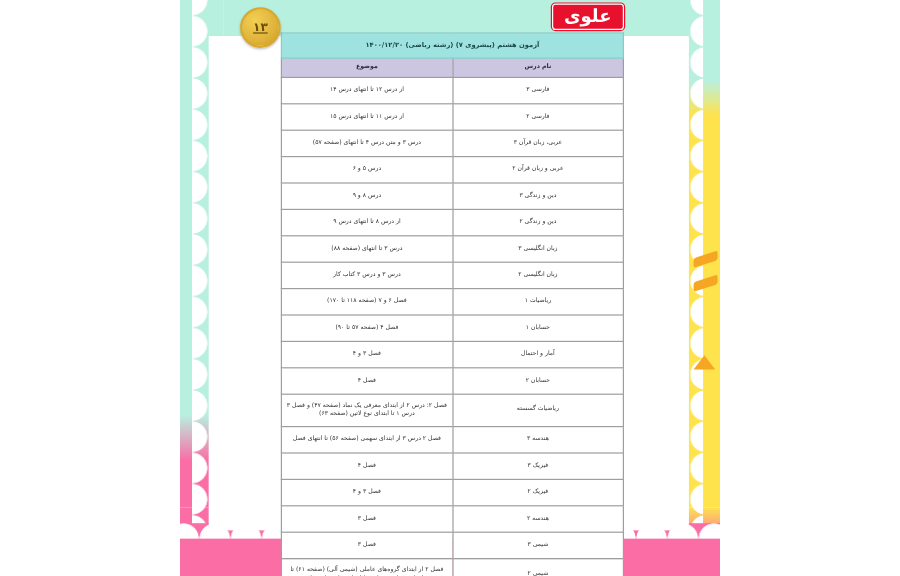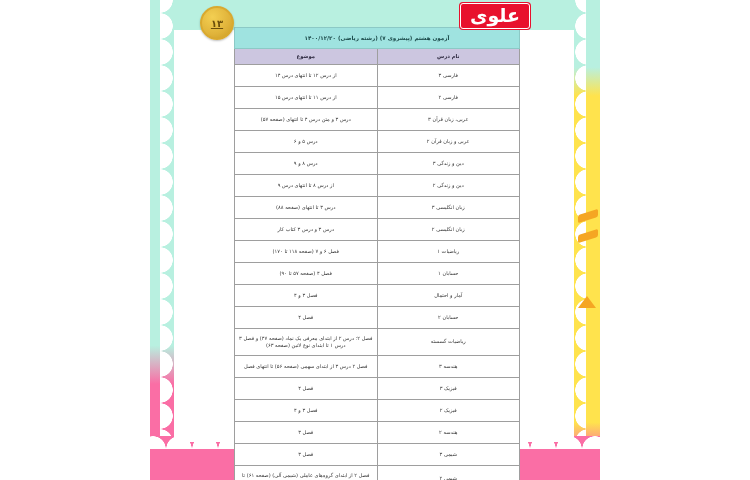--- a/index.html
+++ b/index.html
@@ -77,21 +77,21 @@
   .white-inner{
     position:absolute;left:24px;right:26px;top:30px;bottom:38px;
     background:#ffffff;
   }
 
   
   .logo{
     position:absolute;left:460px;top:3px;z-index:40;
     background:#e8112d;color:#ffffff;
     padding:2px 9px 3px 9px;border-radius:3px;
-    font-size:19px;font-weight:bold;line-height:1;
+    font-size:15px;font-weight:bold;line-height:1;
     letter-spacing:1px;
     border:1.5px solid #ffffff;
     box-shadow:0 0 0 1px #e8112d;
   }
 
   
   .badge{
     position:absolute;left:200px;top:6px;z-index:40;
     width:30px;height:30px;border-radius:50%;
     background:radial-gradient(circle at 35% 30%,#f3cf52 0%,#e0b33a 60%,#c99a22 100%);

